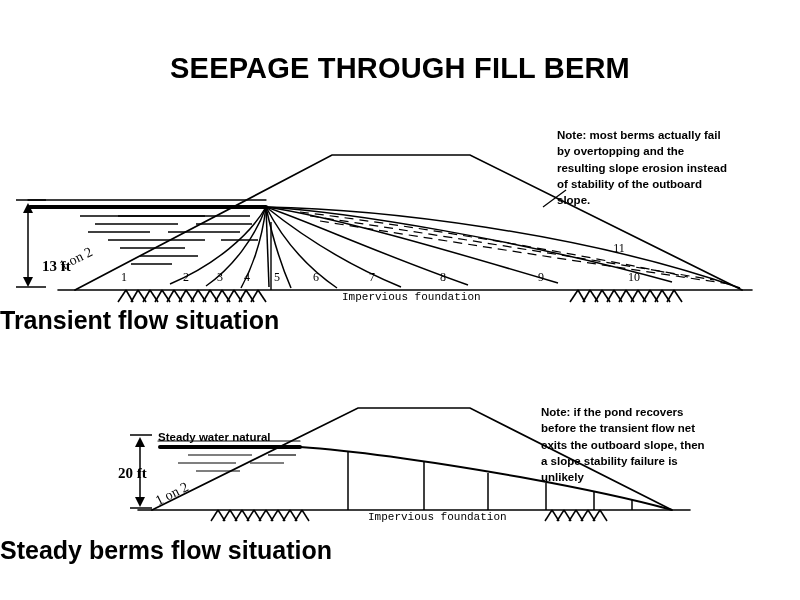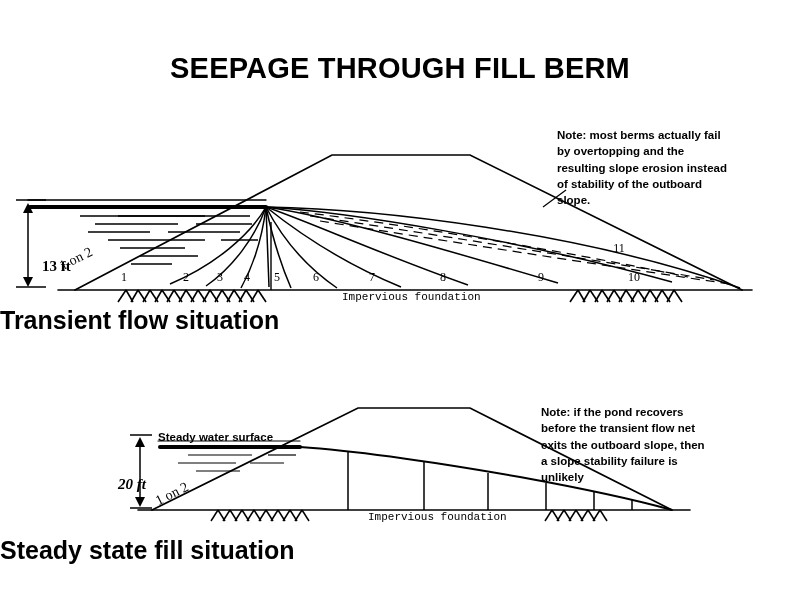--- a/index.html
+++ b/index.html
@@ -17,21 +17,21 @@
 
   #blue-note{left:32px;top:360px;width:300px;font-size:10.5px;
              font-weight:bold;color:#2b2b96;line-height:1.5;white-space:pre-line;}
 
   .caption{width:800px;text-align:left;font-size:25px;font-weight:bold;}
   #caption-1{left:0;top:306px;}
   #caption-2{left:0;top:536px;}
 
   .dimlabel{font-size:15px;font-weight:bold;font-family:"Liberation Serif",serif;}
   #dim-13{left:42px;top:238px;margin-top:20px;}
-  #dim-20{left:118px;top:476px;font-style:italic;}
+  #dim-20{left:118px;top:465px;}
 
   .slopelabel{font-size:14px;font-family:"Liberation Serif",serif;
               transform-origin:left bottom;}
   #slope-1{left:64px;top:258px;transform:rotate(-26.5deg);}
   #slope-2{left:160px;top:493px;transform:rotate(-26.5deg);}
 
   #swl{left:158px;top:431px;font-size:11.5px;font-weight:bold;
        font-family:"Liberation Sans",sans-serif;}
 
   .foundlabel{font-size:11px;font-family:Liberation Mono, monospace;}
@@ -249,20 +249,20 @@
 
     <g stroke="#000" stroke-width="1.5">
       <line x1="140" y1="46" x2="140" y2="108"></line>
       <path d="M140,42 l-5,10 h10 z" fill="#000" stroke="none"></path>
       <path d="M140,112 l-5,-10 h10 z" fill="#000" stroke="none"></path>
       <line x1="130" y1="40" x2="152" y2="40"></line>
       <line x1="130" y1="113" x2="152" y2="113"></line>
     </g>
   </svg>
 
-  <div class="abs" id="swl">Steady water surface</div>
+  <div class="abs" id="swl">Steady water natural</div>
   <div class="abs dimlabel" id="dim-20">20 ft</div>
   <div class="abs slopelabel" id="slope-2">1 on 2</div>
   <div class="abs foundlabel" id="found-2">Impervious foundation</div>
 
-  <div class="abs caption" id="caption-2">Steady state fill situation</div>
+  <div class="abs caption" id="caption-2">Steady berms flow situation</div>
 
 </div>
 
 </body></html>

